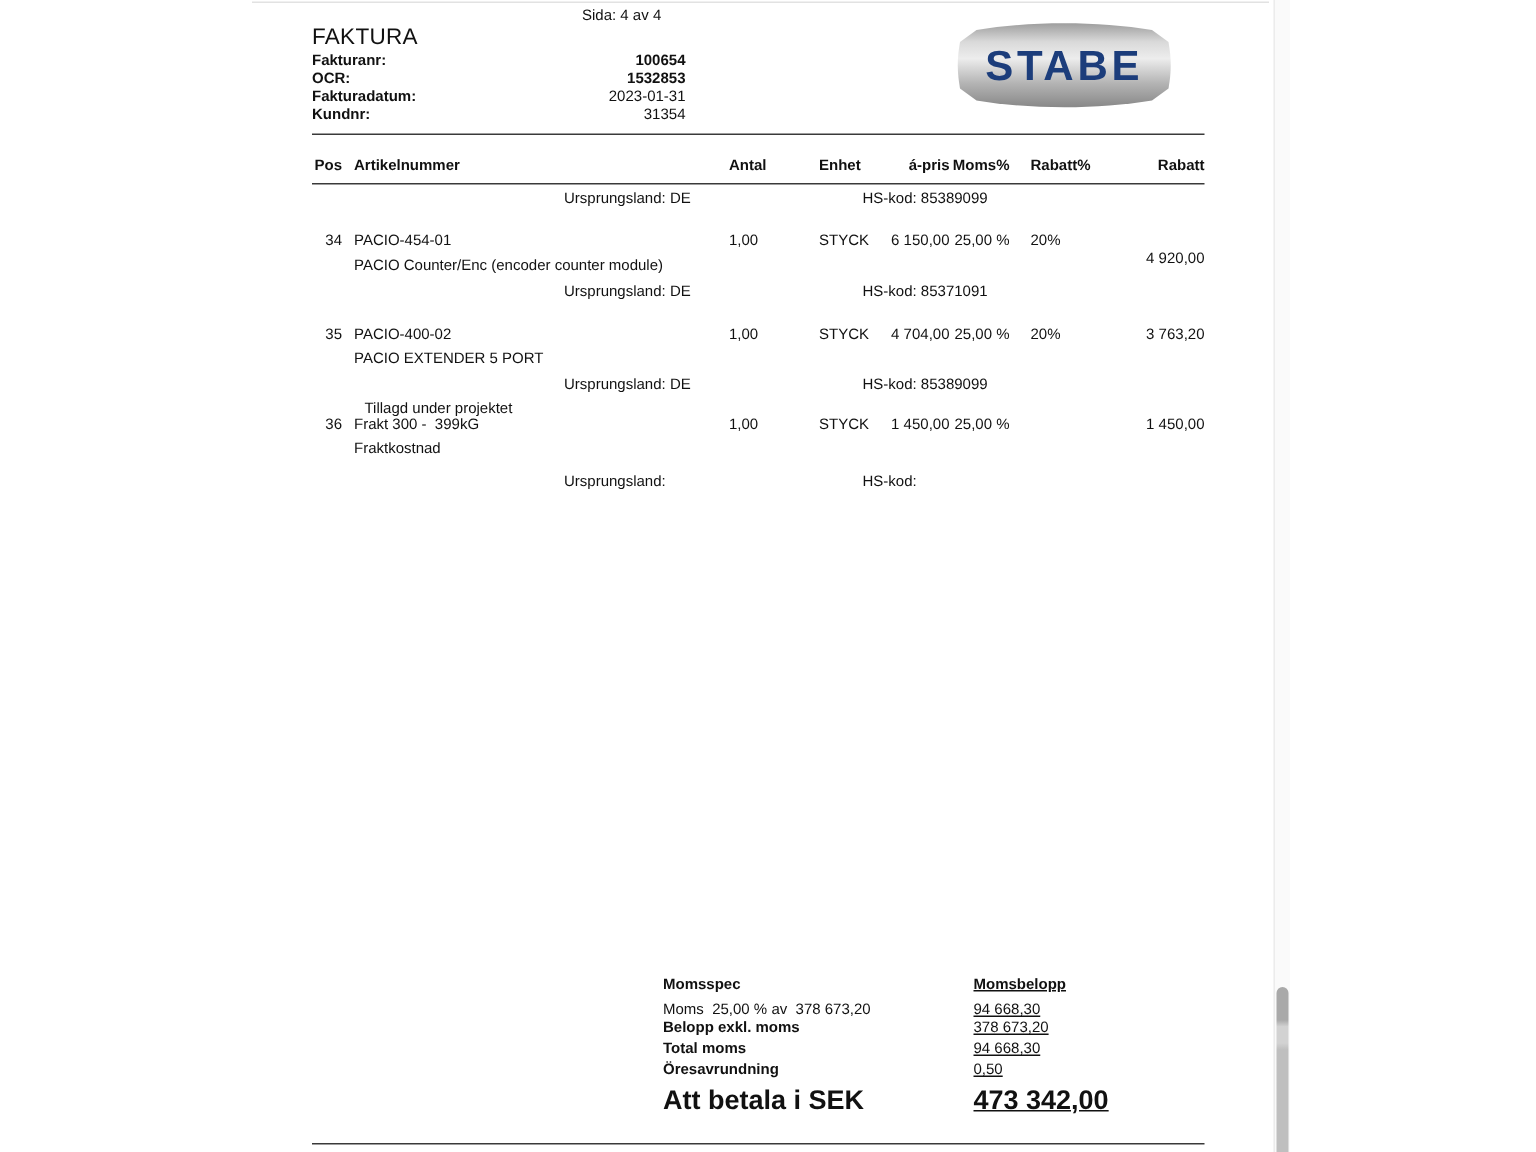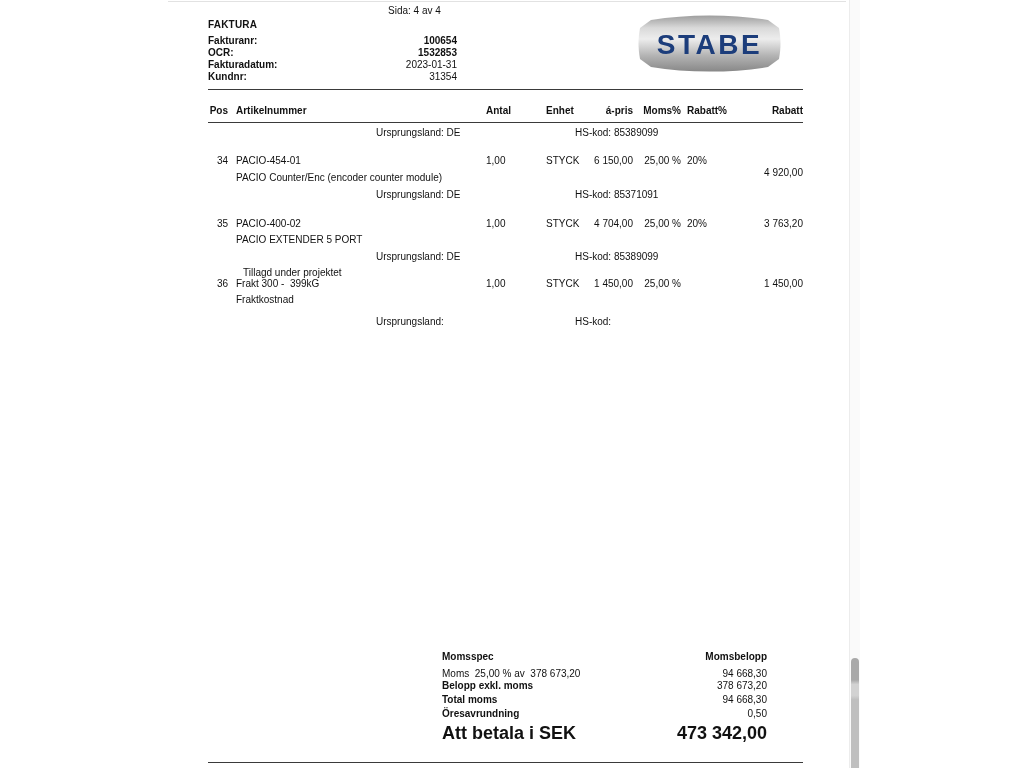--- a/index.html
+++ b/index.html
@@ -1,39 +1,39 @@
 <!DOCTYPE html>
 <html><head>
 <meta charset="utf-8">
 <style>
   html,body{margin:0;padding:0;background:#ffffff;}
   .screen{position:relative;width:1024px;height:768px;background:#ffffff;overflow:hidden;
           font-family:"Liberation Sans",sans-serif;color:#000;}
   .t{position:absolute;font-size:10px;line-height:12px;white-space:pre;color:#111;}
   .b{font-weight:bold;}
-  .title{font-size:10px;line-height:16px;font-weight:bold;letter-spacing:.2px;}
+  .title{font-size:15px;line-height:16px;font-weight:normal;letter-spacing:.2px;}
   .big{font-size:18px;line-height:15px;font-weight:bold;}
   .rule{position:absolute;left:208px;width:595px;height:1px;background:#3a3a3a;}
   .topline{position:absolute;left:168px;top:1px;width:678px;height:1px;background:#e2e2e2;}
   
   .iv{left:330px;width:127px;text-align:right;}
   
   .c-pos{left:204px;width:24px;text-align:right;}
   .c-art{left:236px;}
   .c-antal{left:486px;width:52px;text-align:left;}
   .c-enhet{left:546px;}
   .c-apris{left:568px;width:65px;text-align:right;}
-  .c-moms{left:629px;width:52px;text-align:right;}
+  .c-moms{left:629px;width:44px;text-align:right;}
   .c-rabatt{left:687px;}
   .c-totalt{left:726px;width:77px;text-align:right;}
   .c-ursp{left:376px;}
   .c-hs{left:575px;}
   
   .s-label{left:442px;}
-  .s-val{left:625px;width:142px;text-align:right;}
+  .s-val{left:649px;width:142px;text-decoration:underline;}
   
   .logo{position:absolute;left:637px;top:15px;width:145px;height:57px;}
   
   .sb-track{position:absolute;left:849px;top:0;width:10px;height:768px;background:#fafafa;border-left:1px solid #ececec;}
   .sb-thumb{position:absolute;left:1px;top:658px;width:8px;height:110px;border-radius:4px 4px 0 0;
             background:linear-gradient(180deg,#a9a9a9 0%,#a9a9a9 20%,#d2d2d2 24%,#d2d2d2 34%,#bfbfbf 38%,#bfbfbf 100%);}
 </style>
 </head>
 <body>
 

